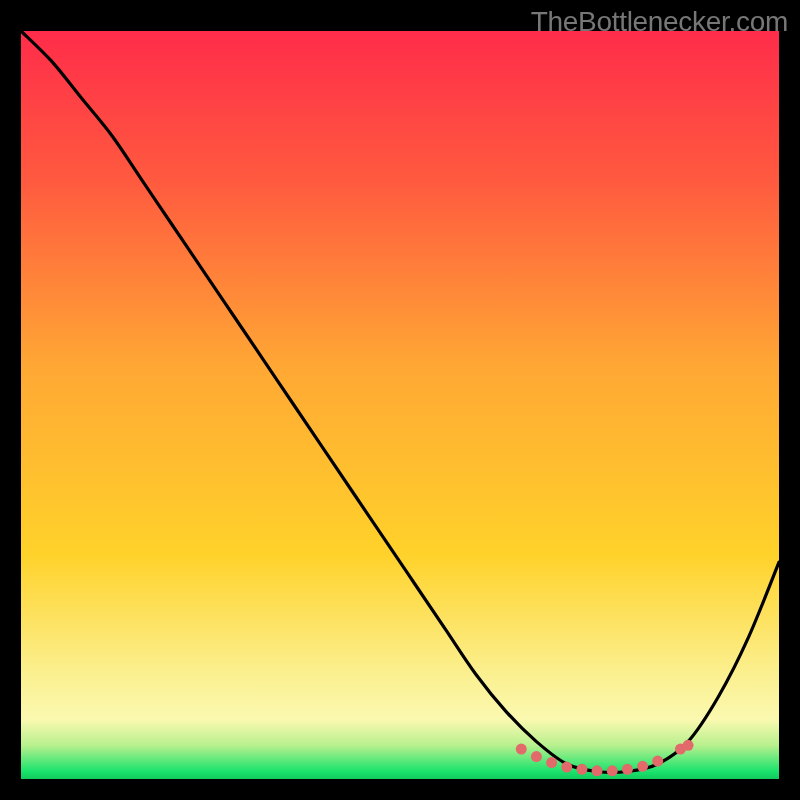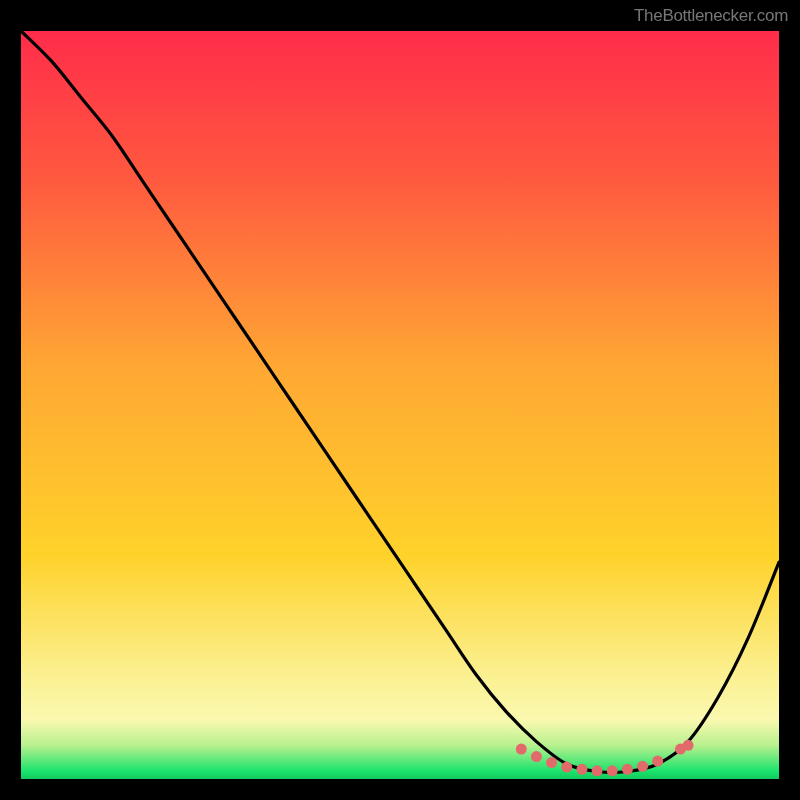--- a/index.html
+++ b/index.html
@@ -17,21 +17,21 @@
     top: 0;
     width: 800px;
     height: 800px;
     background: #000;
   }
   .watermark {
     position: absolute;
     top: 6px;
     right: 12px;
     color: #777;
-    font-size: 17px;
+    font-size: 28px;
     font-weight: 500;
     font-family: Arial, sans-serif;
     letter-spacing: -0.3px;
     margin-left: 13px;
   }
   .plot {
     position: absolute;
     left: 21px;
     top: 31px;
     width: 758px;

